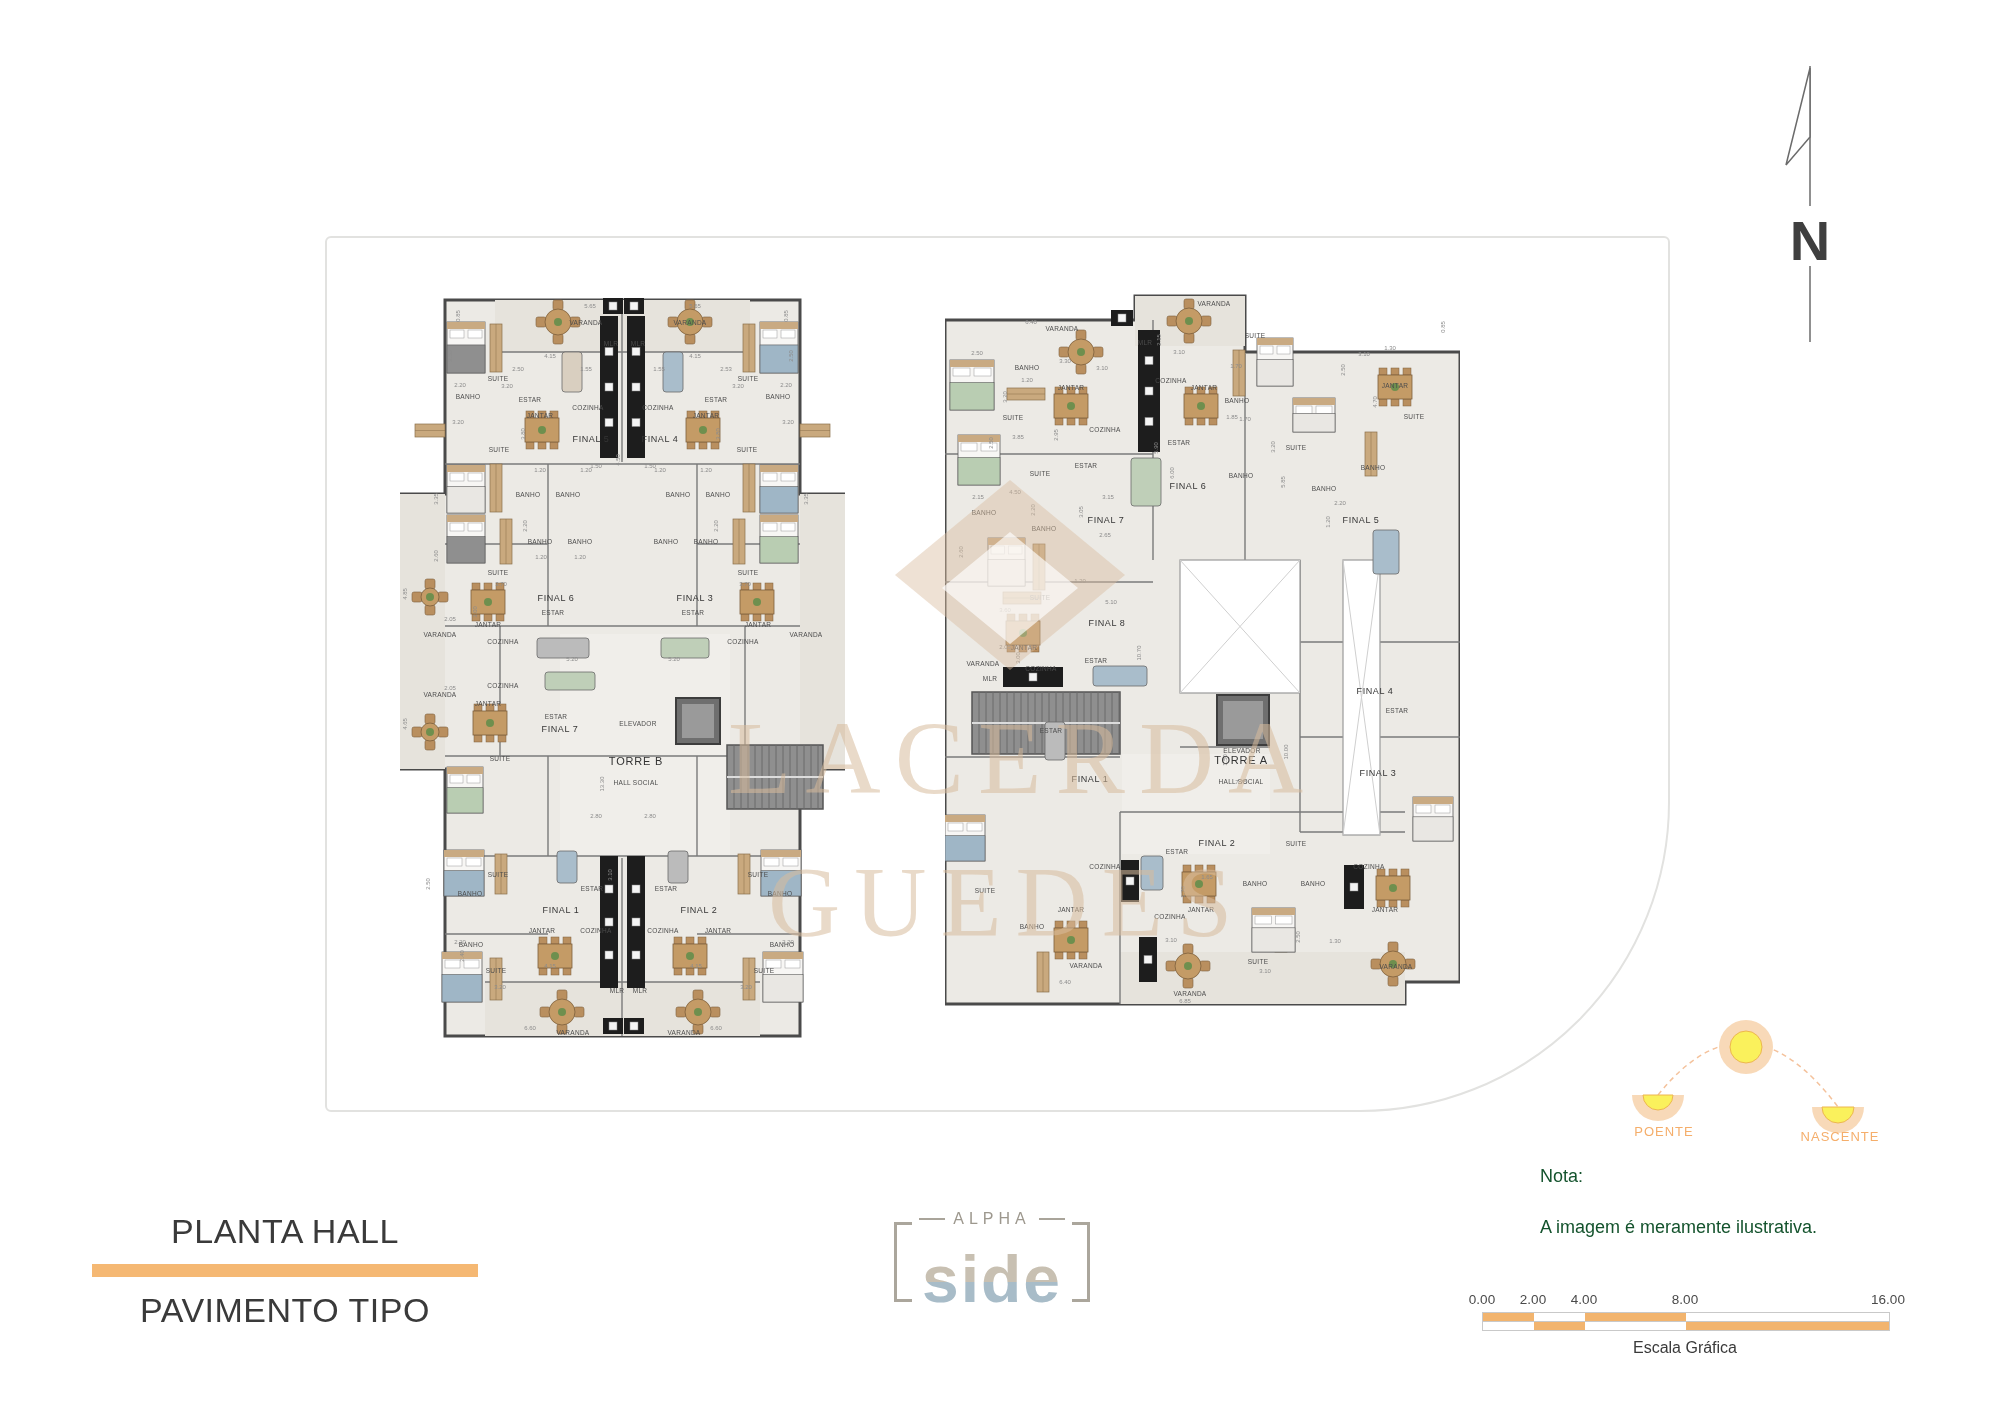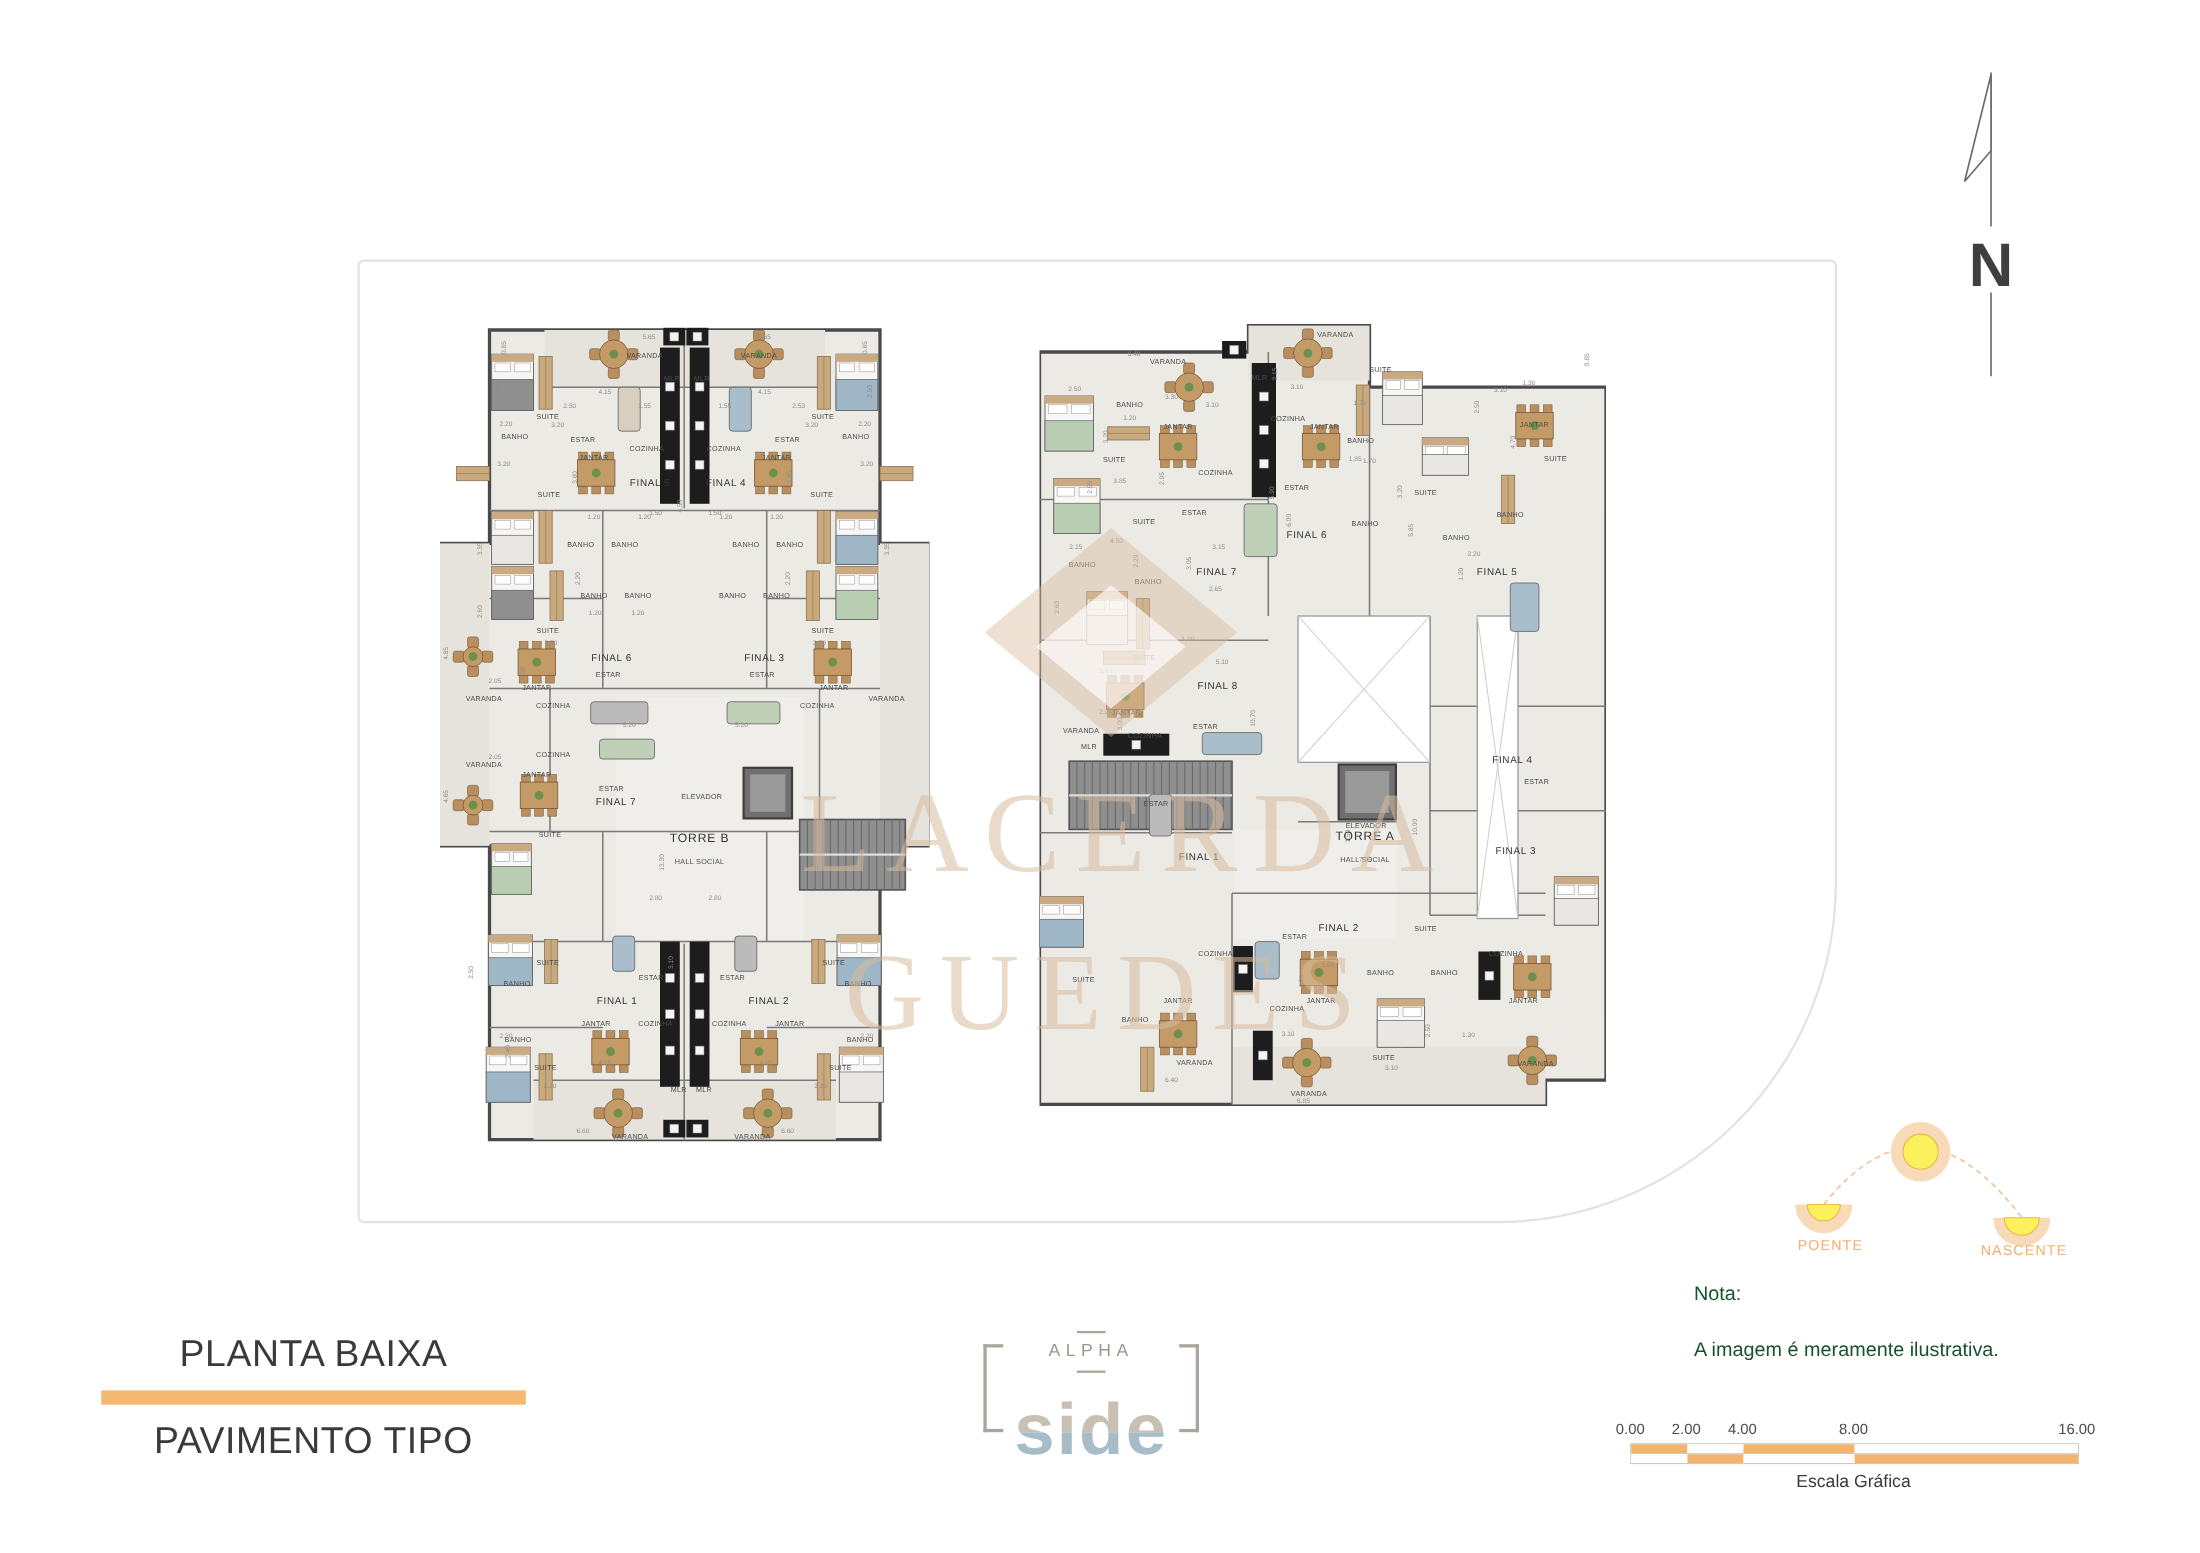--- a/index.html
+++ b/index.html
@@ -18,21 +18,21 @@
   
   .wm{color:#d8bc9d;opacity:.55;font-family:"Liberation Serif",serif;pointer-events:none;}
   .wm1{left:728px;top:698px;font-size:104px;letter-spacing:14px;}
   .wm2{left:768px;top:796px;font-size:100px;letter-spacing:14px;margin-top:48px;}
   
   .titleblock{left:92px;top:1212px;width:386px;text-align:center;}
   .titleblock .t{font-size:34px;letter-spacing:.5px;color:#3a3a3a;}
   .titleblock .bar{height:13px;margin:13px 0 14px 0;}
   
   .logo{left:892px;top:1198px;width:200px;height:120px;}
-  .logo .toprow{display:flex;align-items:center;justify-content:center;gap:8px;margin-top:12px;flex-direction:column;}
+  .logo .toprow{display:flex;align-items:center;justify-content:center;gap:8px;margin-top:12px;}
   .logo .hline{width:26px;height:2px;background:#a9a49a;}
   .logo .alpha{font-size:16px;letter-spacing:5px;color:#9d988e;}
   .logo .sidewrap{position:relative;height:80px;margin-top:14px;text-align:center;}
   .logo .side{position:absolute;left:0;right:0;top:0;font-size:66px;font-weight:bold;
               letter-spacing:2px;line-height:74px;}
   .logo .side.top{color:#c8c0b2;clip-path:inset(0 0 46% 0);}
   .logo .side.bot{color:#a8bcc8;clip-path:inset(54% 0 0 0);}
   .logo .bracket{position:absolute;top:24px;width:15px;height:74px;}
   .logo .bracket.l{left:2px;border-left:3px solid #aba69c;border-top:3px solid #aba69c;border-bottom:3px solid #aba69c;}
   .logo .bracket.r{right:2px;border-right:3px solid #aba69c;border-top:3px solid #aba69c;border-bottom:3px solid #aba69c;}
@@ -784,21 +784,21 @@
         <div style="width: 50.75px; background: rgb(255, 255, 255);"></div>
         <div style="width: 50.75px; background: rgb(242, 180, 110);"></div>
         <div style="width: 101.5px; background: rgb(255, 255, 255);"></div>
         <div style="width: 203px; background: rgb(242, 180, 110);"></div>
       </div>
   </div>
   <div class="caption">Escala Gráfica</div>
 </div>
 
 <div class="abs titleblock">
-  <div class="t">PLANTA BAIXA</div>
+  <div class="t">PLANTA HALL</div>
   <div class="bar" id="title-bar" style="background: rgb(245, 184, 115);"></div>
   <div class="t">PAVIMENTO TIPO</div>
 </div>
 
 <div class="abs logo">
   <div class="toprow">
     <span class="hline"></span>
     <span class="alpha">ALPHA</span>
     <span class="hline"></span>
   </div>

